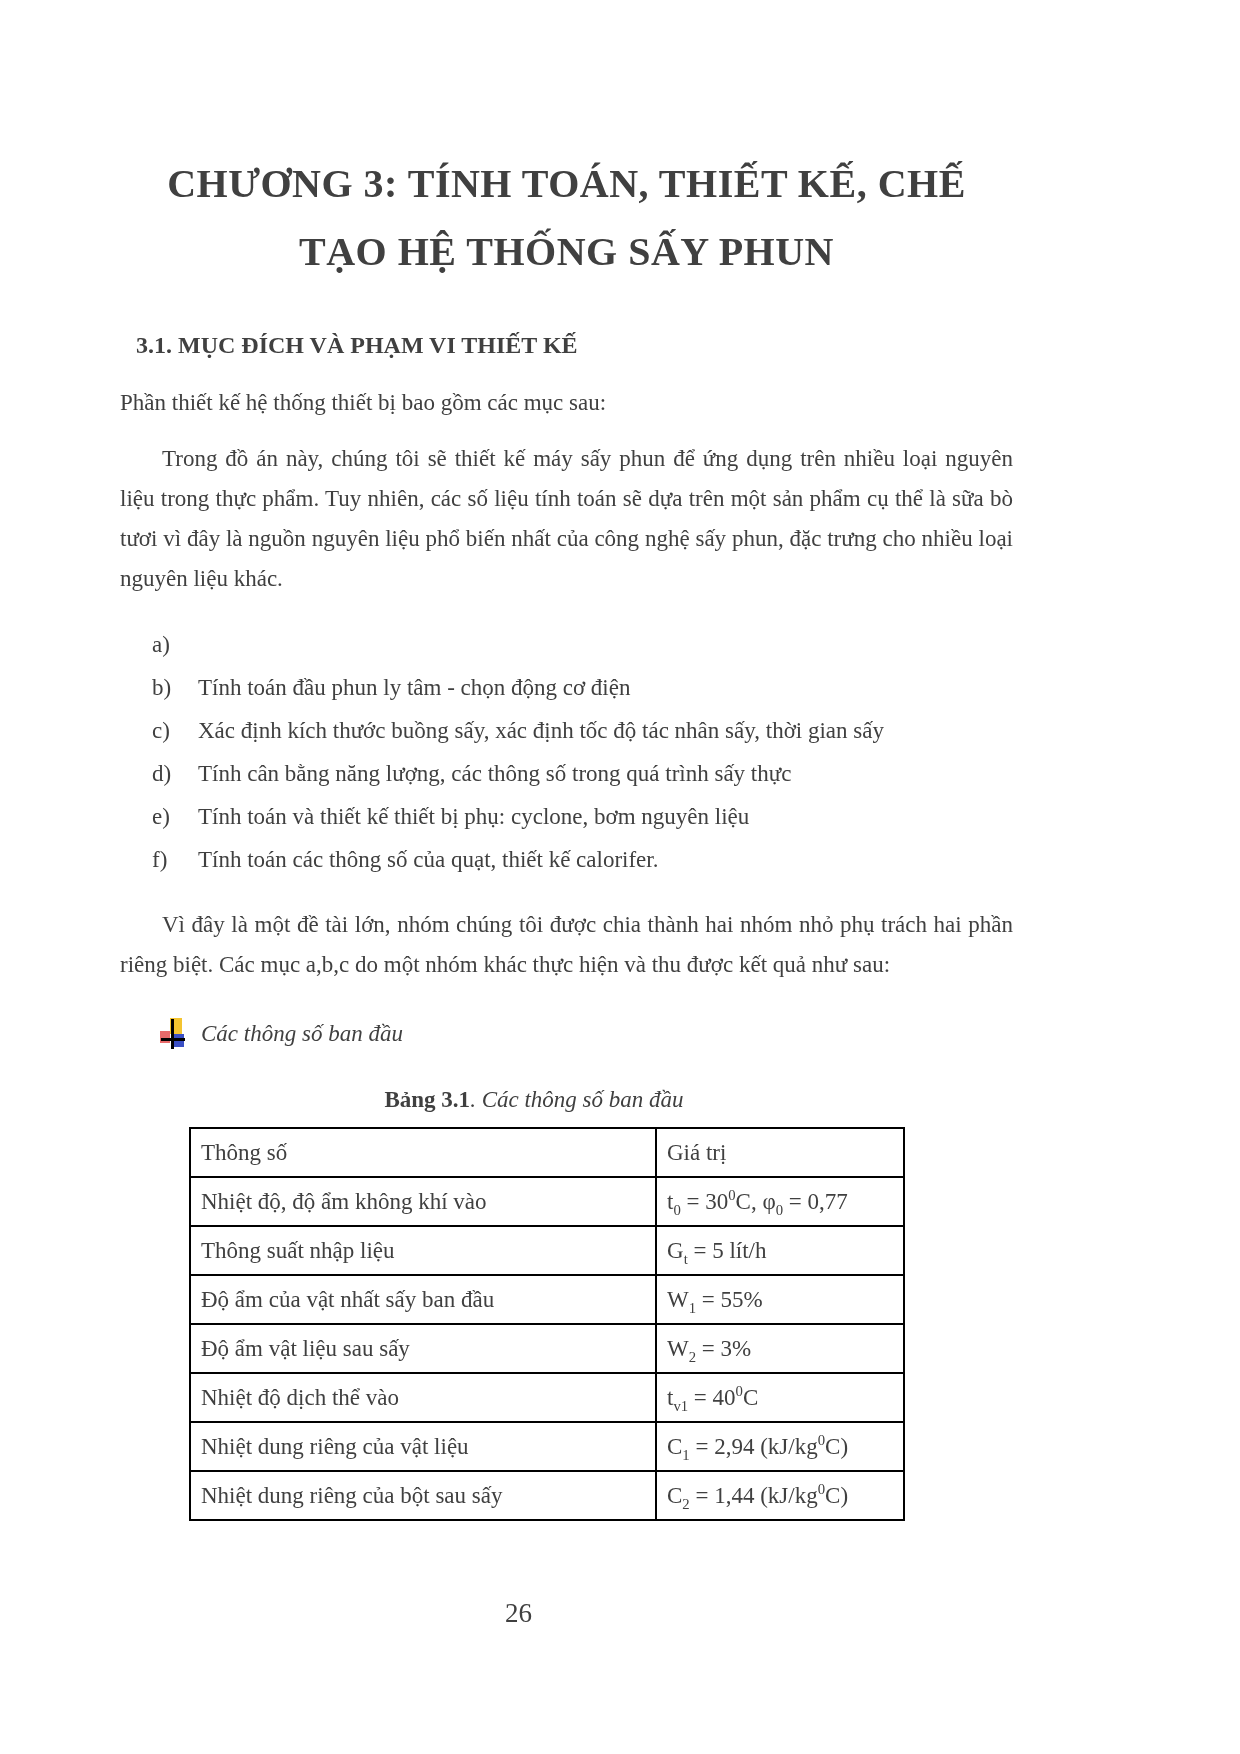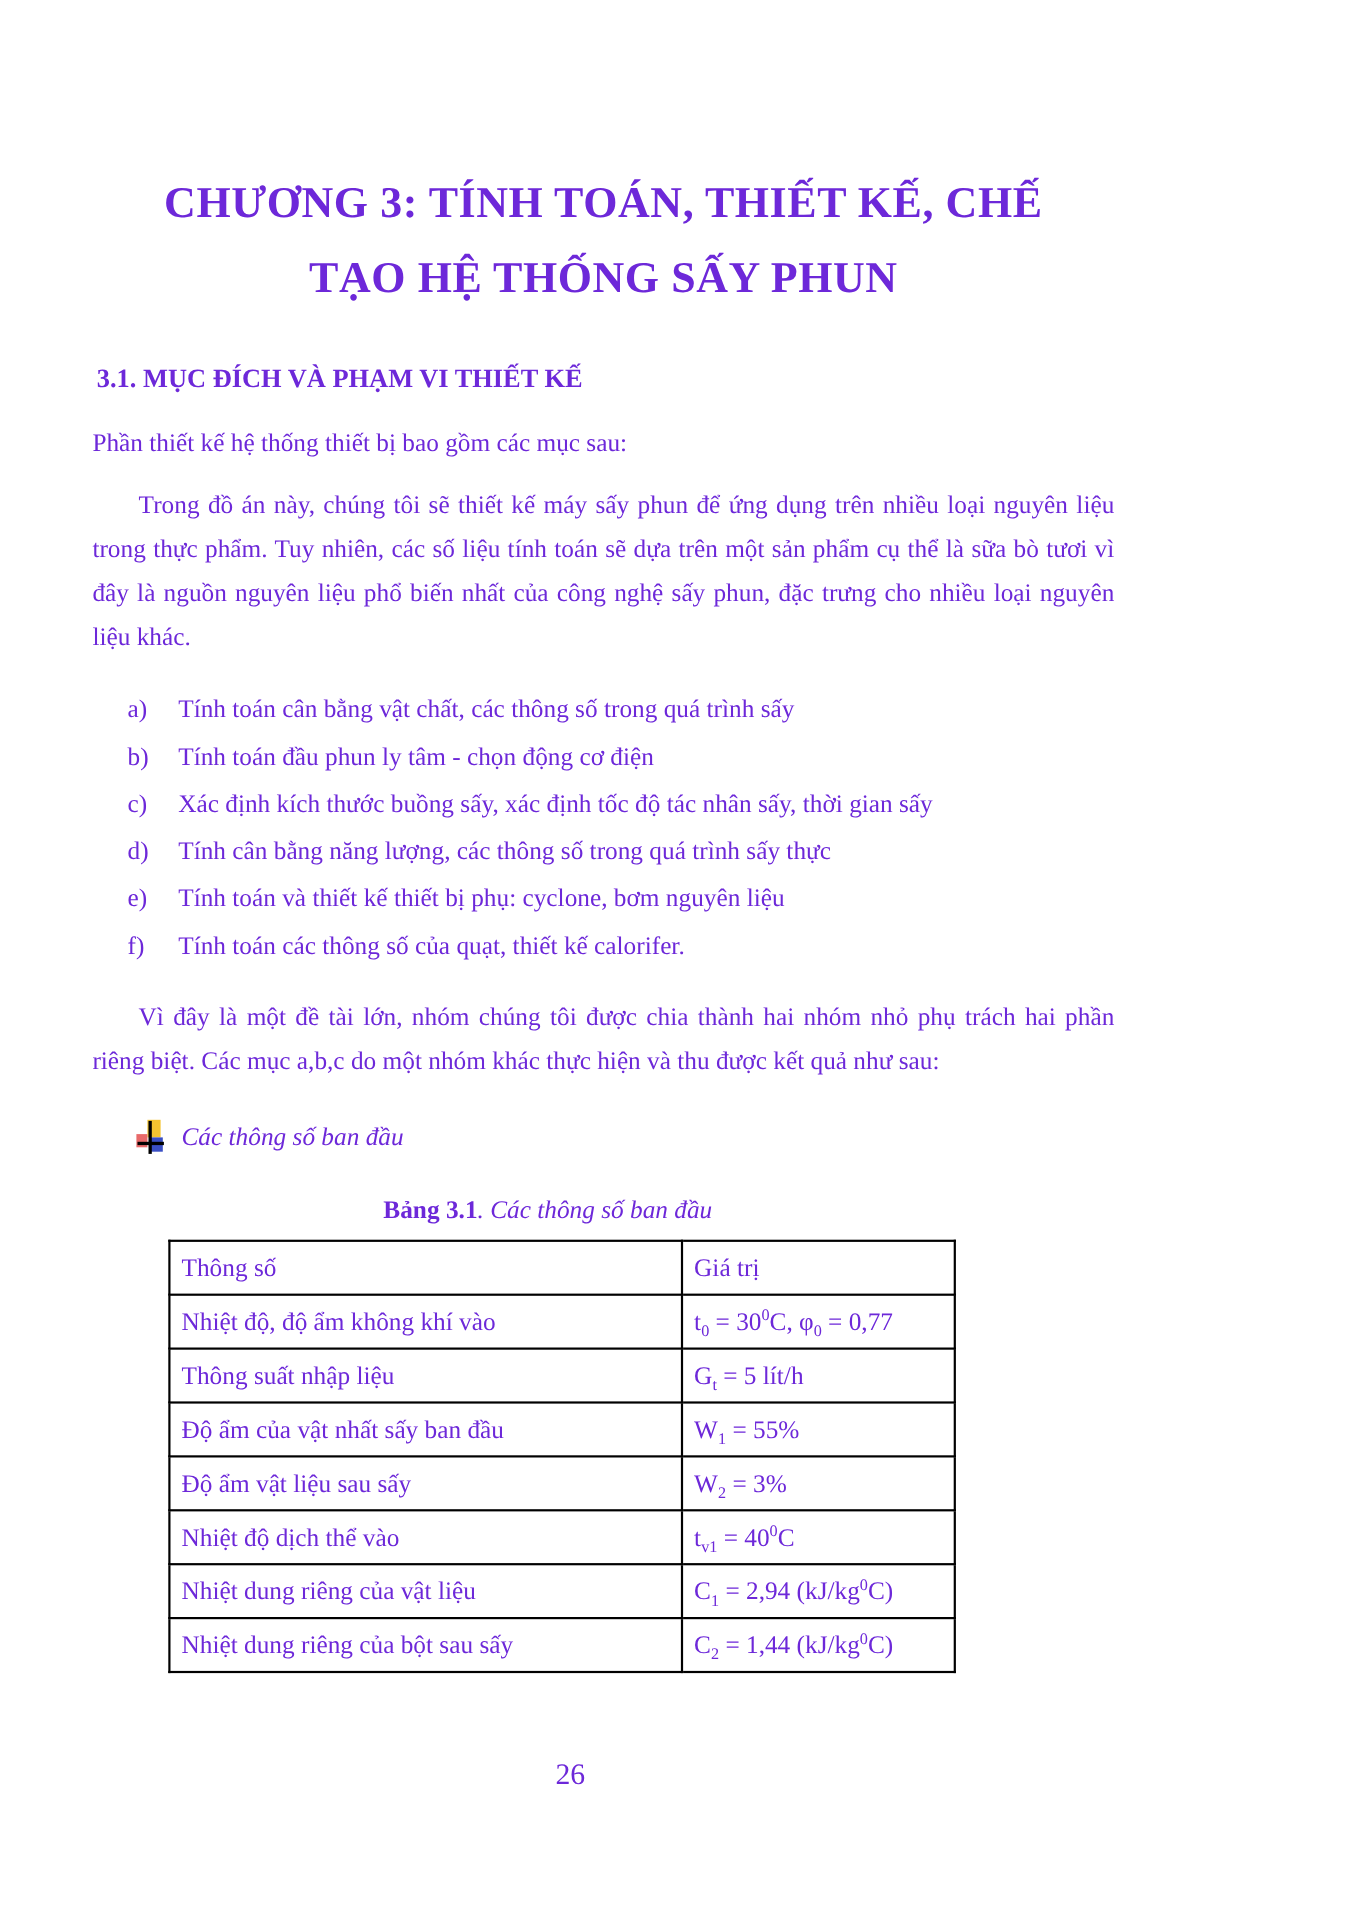--- a/index.html
+++ b/index.html
@@ -3,34 +3,34 @@
 <meta charset="utf-8">
 <style>
   html, body { margin: 0; padding: 0; background: #888; }
   .page {
     position: relative;
     width: 1240px;
     height: 1754px;
     margin: 0 auto;
     background: #ffffff;
     box-sizing: border-box;
-    padding: 150px 227px 0 84px;
+    padding: 150px 227px 0 120px;
     font-family: "Liberation Serif", "DejaVu Serif", serif;
-    color: #6d28d9;
+    color: #404040;
   }
   .title {
     margin: 0 0 46px 0;
     font-size: 40px;
     font-weight: bold;
     text-align: center;
     line-height: 68px;
     letter-spacing: 0.5px;
   }
   .section-heading {
-    margin: 0 0 24px 4px;
+    margin: 0 0 24px 16px;
     font-size: 24px;
     font-weight: bold;
   }
   .para {
     margin: 0 0 16px 0;
     font-size: 23px;
     line-height: 40px;
     text-align: justify;
   }
   .para.indent { text-indent: 42px; }
@@ -112,21 +112,20 @@
 
   <h2 class="section-heading">3.1. MỤC ĐÍCH VÀ PHẠM VI THIẾT KẾ</h2>
 
   <p class="para">Phần thiết kế hệ thống thiết bị bao gồm các mục sau:</p>
 
   <p class="para indent">Trong đồ án này, chúng tôi sẽ thiết kế máy sấy phun để ứng dụng trên nhiều loại nguyên liệu trong thực phẩm. Tuy nhiên, các số liệu tính toán sẽ dựa trên một sản phẩm cụ thể là sữa bò tươi vì đây là nguồn nguyên liệu phổ biến nhất của công nghệ sấy phun, đặc trưng cho nhiều loại nguyên liệu khác.</p>
 
   <div class="list">
     <div class="list-item">
       <span class="list-label">a)</span>
-      <span class="list-text">Tính toán cân bằng vật chất, các thông số trong quá trình sấy</span>
     </div>
     <div class="list-item">
       <span class="list-label">b)</span>
       <span class="list-text">Tính toán đầu phun ly tâm - chọn động cơ điện</span>
     </div>
     <div class="list-item">
       <span class="list-label">c)</span>
       <span class="list-text">Xác định kích thước buồng sấy, xác định tốc độ tác nhân sấy, thời gian sấy</span>
     </div>
     <div class="list-item">

